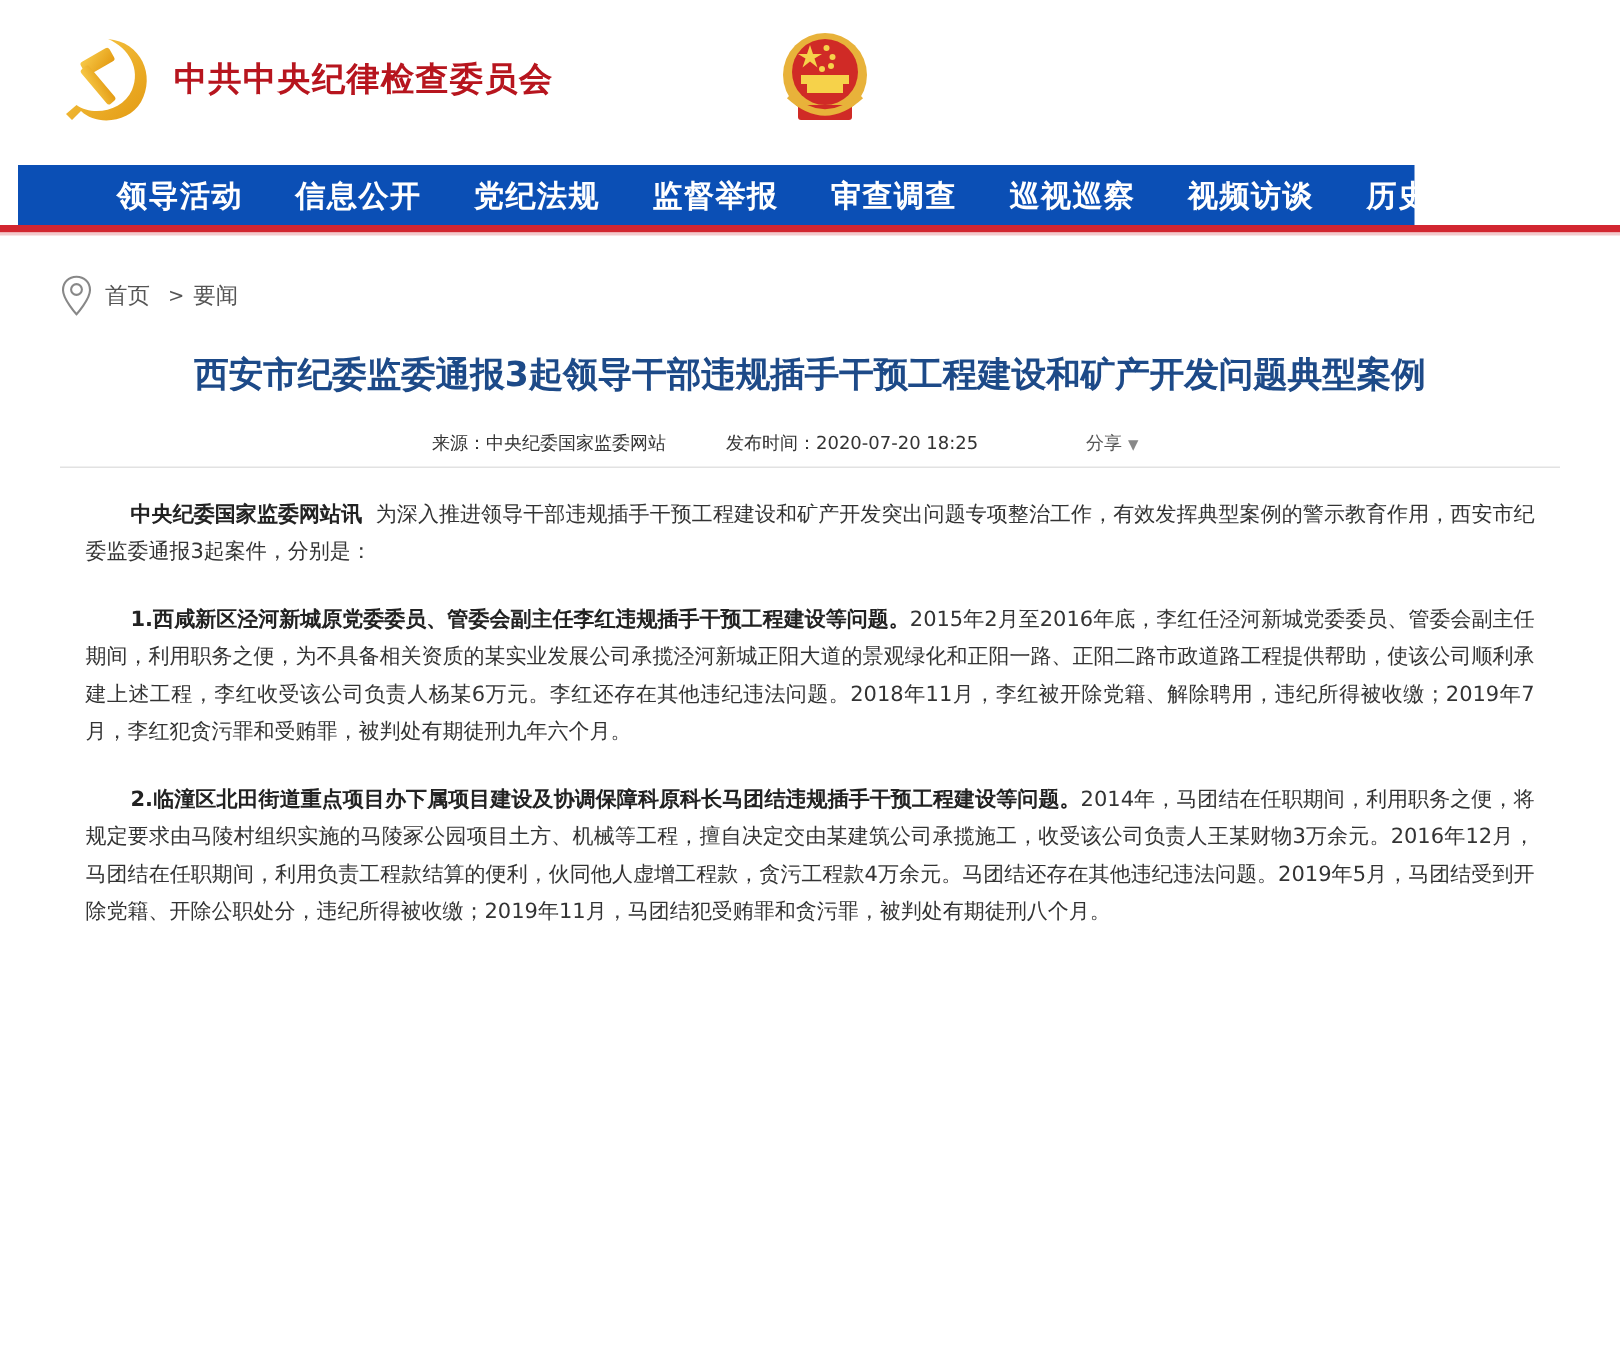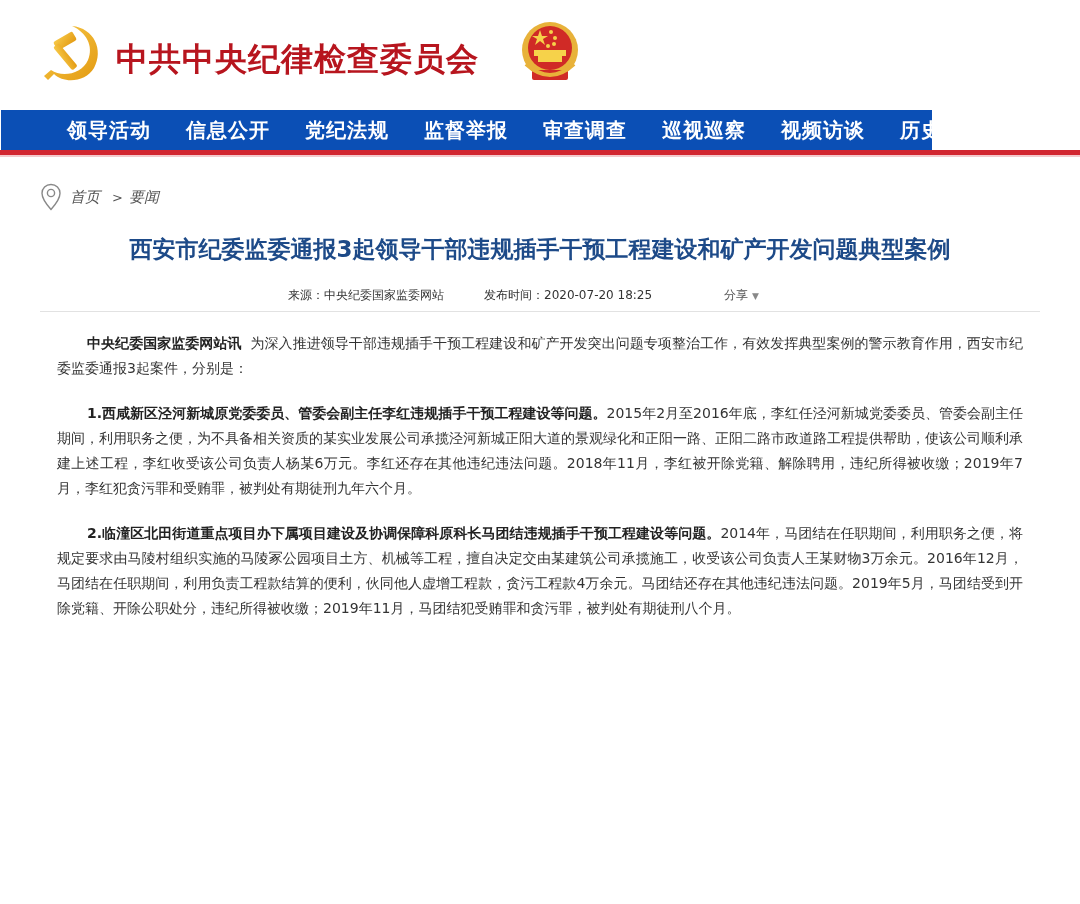--- a/index.html
+++ b/index.html
@@ -1,31 +1,31 @@
 <!DOCTYPE html>
 <html><head>
 <meta charset="utf-8">
 <style>
   * { margin: 0; padding: 0; box-sizing: border-box; }
   html, body { width: 1080px; height: 904px; background: #ffffff; overflow: hidden; }
   body { font-family: "DejaVu Sans", "Liberation Sans", sans-serif; color: #333; }
 
   .header { position: relative; height: 110px; background: #ffffff; }
   .logo-left { position: absolute; left: 42px; top: 22px; width: 64px; height: 64px; }
-  .logo-left-text { position: absolute; left: 116px; top: 38px; font-family: "DejaVu Serif", "Liberation Serif", serif; font-weight: bold; font-size: 32px; color: #b7151e; letter-spacing: 1px; text-align: center; }
+  .logo-left-text { position: absolute; left: 116px; top: 38px; font-family: "DejaVu Serif", "Liberation Serif", serif; font-weight: bold; font-size: 22px; color: #b7151e; letter-spacing: 1px; text-align: center; }
   .logo-right { position: absolute; left: 520px; top: 20px; width: 60px; height: 66px; }
   .logo-right-text { position: absolute; left: 598px; top: 38px; font-family: "DejaVu Serif", "Liberation Serif", serif; font-weight: bold; font-size: 30px; color: #b7151e; letter-spacing: 1px; }
 
-  .nav { position: absolute; top: 110px; left: 1px; width: 931px; height: 40px; background: #0b4fb5; }
+  .nav { position: absolute; top: 110px; left: 12px; width: 931px; height: 40px; background: #0b4fb5; }
   .nav-stripe { position: absolute; top: 150px; left: 0; width: 1080px; height: 5px; background: #d22630; }
   .nav-stripe-fade { position: absolute; top: 155px; left: 0; width: 1080px; height: 2px; background: #f3c9cc; }
   .nav ul { list-style: none; display: flex; position: absolute; left: 66px; top: 0; height: 40px; align-items: center; }
   .nav li { font-family: "DejaVu Serif", "Liberation Serif", serif; font-weight: bold; font-size: 20px; color: #ffffff; margin-right: 35px; letter-spacing: 1px; cursor: pointer; white-space: nowrap; }
 
-  .breadcrumb { position: absolute; top: 183px; left: 40px; display: flex; align-items: center; font-size: 15px; color: #555; font-style: italic; }
+  .breadcrumb { position: absolute; top: 183px; left: 40px; display: flex; align-items: center; font-size: 15px; color: #555; }
   .breadcrumb .pin { width: 22px; height: 28px; margin-right: 8px; }
   .breadcrumb .sep { margin: 0 6px 0 12px; font-size: 13px; }
   .breadcrumb a { color: #555; text-decoration: none; }
 
   .title { position: absolute; top: 234px; left: 0; width: 1080px; text-align: center; font-size: 23px; font-weight: bold; color: #1d4a88; letter-spacing: 0px; }
   .meta { position: absolute; top: 287px; left: 0; width: 1080px; font-size: 12px; color: #333; }
   .meta .src { position: absolute; left: 288px; }
   .meta .time { position: absolute; left: 484px; }
   .meta .share { position: absolute; left: 724px; color: #555; cursor: pointer; }
   .meta .share .caret { display: inline-block; margin-left: 4px; font-size: 9px; color: #888; }

